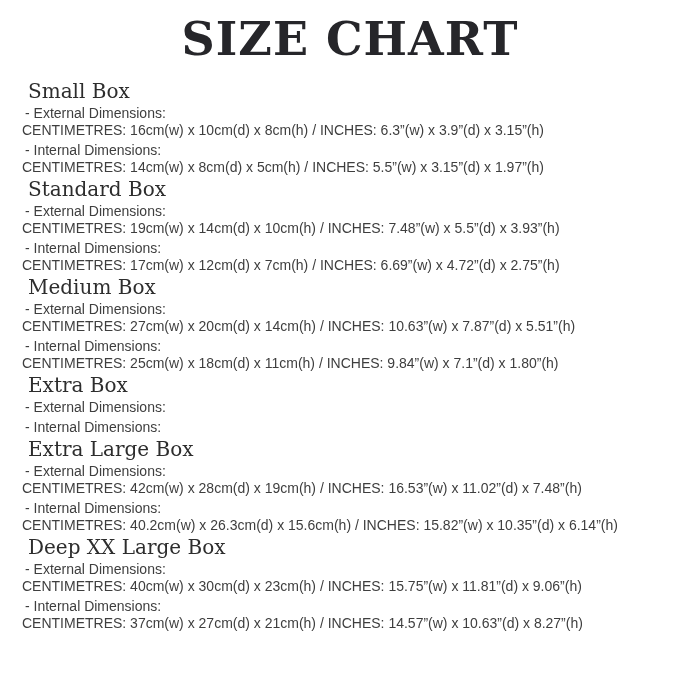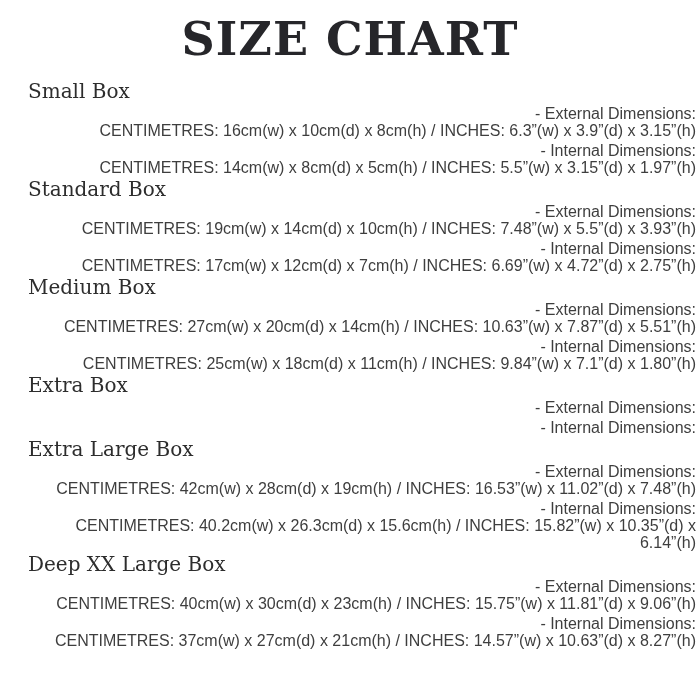--- a/index.html
+++ b/index.html
@@ -33,24 +33,23 @@
   section.size-section h2 {
     font-family: "DejaVu Serif", "Liberation Serif", serif;
     font-weight: 500;
     font-size: 20px;
     line-height: 22px;
     margin: 0 0 2px 6px;
     color: #2d2d2d;
   }
   section.size-section p {
     font-family: "Liberation Sans", sans-serif;
-    font-size: 16px;
+    font-size: 14px;
     line-height: 17px;
     color: #3e3e3e;
-    text-align: right;
   }
   p.lbl {
     margin: 3px 0 0 3px;
   }
   p.val {
     margin: 0;
   }
 </style>
 </head>
 <body>

